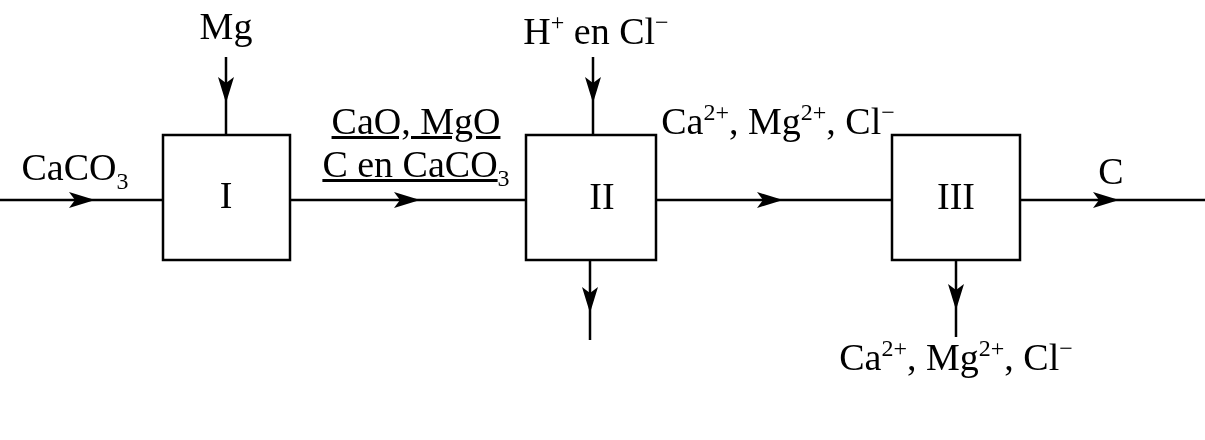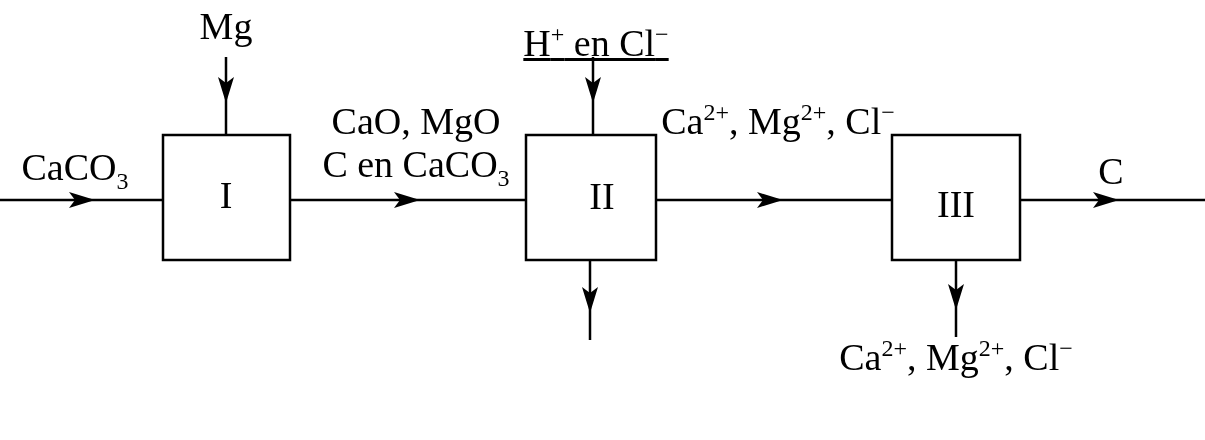--- a/index.html
+++ b/index.html
@@ -55,29 +55,29 @@
 
       <path d="M226,103 L218,77 L226,83 L234,77 Z"></path>
       <path d="M593,103 L585,77 L593,83 L601,77 Z"></path>
       <path d="M590,313 L582,287 L590,293 L598,287 Z"></path>
       <path d="M956,310 L948,284 L956,290 L964,284 Z"></path>
     </g>
   </svg>
 
   <div class="num" style="left:226px;top:195px;">I</div>
   <div class="num" style="left:602px;top:196px;">II</div>
-  <div class="num" style="left:956px;top:196px;margin-top:8px;">III</div>
+  <div class="num" style="left:956px;top:196px;">III</div>
 
   <div class="lbl" style="left:75px;top:146px;"><span>CaCO</span><sub>3</sub></div>
 
   <div class="lbl" style="left:226px;top:5px;"><span>Mg</span></div>
 
-  <div class="lbl" style="left:596px;top:22px;text-decoration:underline;"><span>H</span><sup>+</sup><span> en Cl</span><sup>−</sup></div>
+  <div class="lbl" style="left:596px;top:10px;"><span>H</span><sup>+</sup><span> en Cl</span><sup>−</sup></div>
 
-  <div class="lbl" style="left:416px;top:100px;">
+  <div class="lbl" style="left:416px;top:100px;text-decoration:underline;">
     <div><span>CaO, MgO</span></div>
     <div><span>C en CaCO</span><sub>3</sub></div>
   </div>
 
   <div class="lbl" style="left:778px;top:100px;">
     <div><span>Ca</span><sup>2+</sup><span>, Mg</span><sup>2+</sup><span>, Cl</span><sup>−</sup></div>
   </div>
 
   <div class="lbl" style="left:1111px;top:150px;"><span>C</span></div>
 

